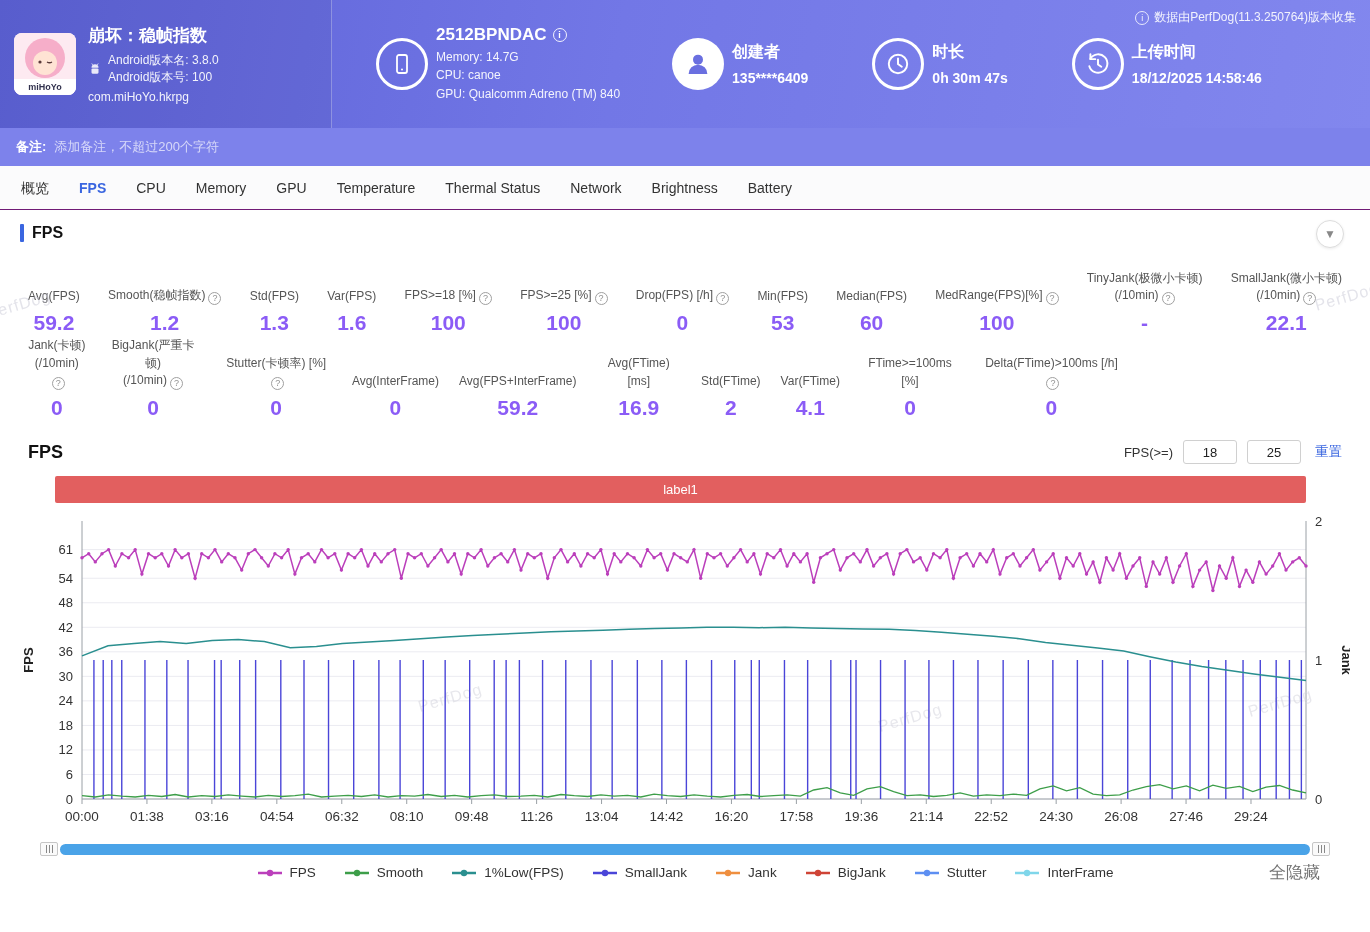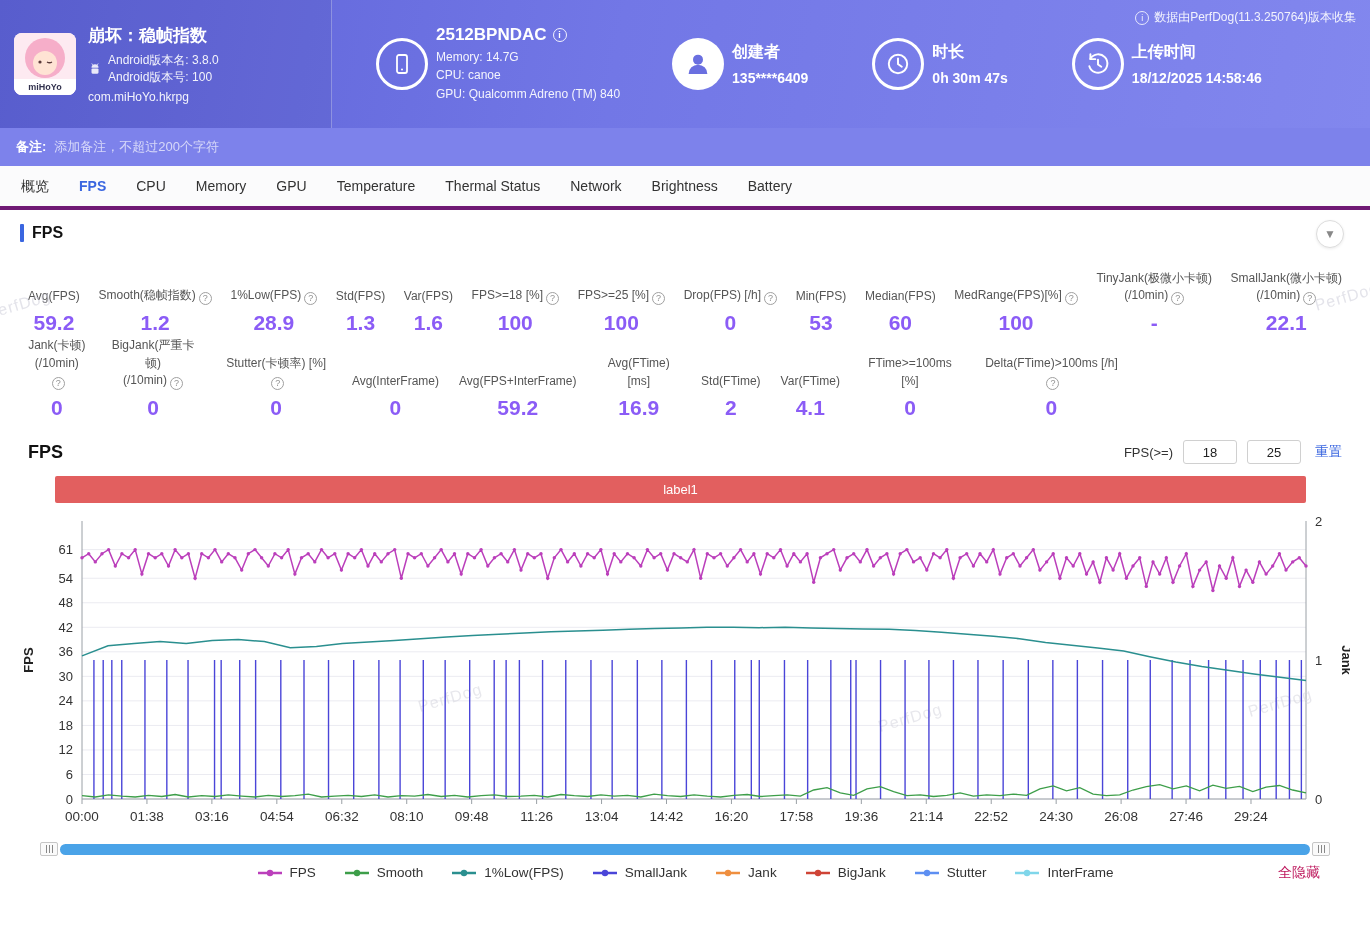--- a/index.html
+++ b/index.html
@@ -53,21 +53,21 @@
   
   .note-bar {
     height: 38px; background: #7d82eb; color: #fff; display: flex; align-items: center;
     gap: 8px; padding: 0 16px; font-size: 13px;
   }
   .note-label { font-weight: 700; }
   .note-ph { color: rgba(255,255,255,.68); }
   
   .tabs {
     height: 44px; display: flex; align-items: center; background: #fbfbfc;
-    border-bottom: 4px solid #701a75; padding: 0 6px;
+    border-bottom: 1px solid #701a75; padding: 0 6px;
   }
   .tab { padding: 0 15px; font-size: 14px; color: #333; cursor: pointer; line-height: 44px; }
   .tab.active { color: #3a66e0; font-weight: 700; }
   
   .sec-head { margin: 14px 20px 0; display: flex; align-items: center; position: relative; }
   .sec-bar { width: 4px; height: 18px; background: #3a66e0; margin-right: 8px; border-radius: 1px; }
   .sec-title { font-size: 16px; font-weight: 700; color: #111; }
   .collapse-btn {
     position: absolute; right: 6px; top: -4px; width: 28px; height: 28px; border-radius: 50%;
     border: 1px solid #ddd; background: #fff; color: #888; font-size: 12px;
@@ -108,21 +108,21 @@
   .sb { margin: 2px 20px 0; display: flex; align-items: center; height: 16px; }
   .sb-handle {
     width: 18px; height: 14px; background: #fafafa; border: 1px solid #c6c6c6; border-radius: 2px;
     display: flex; align-items: center; justify-content: center; cursor: ew-resize; flex: none;
   }
   .sb-handle i { display: block; width: 1px; height: 8px; background: #888; box-shadow: -3px 0 0 #888, 3px 0 0 #888; }
   .sb-track { flex: 1; height: 11px; background: #4aa3e8; border-radius: 6px; margin: 0 2px; cursor: grab; }
   
   .legend-row { margin: 8px 20px 0; display: flex; align-items: center; justify-content: center; gap: 28px; position: relative; }
   .lg-item { display: flex; align-items: center; gap: 7px; font-size: 13.5px; color: #333; cursor: pointer; }
-  .hide-all { position: absolute; right: 10px; color: #be185d; font-size: 14px; cursor: pointer; margin-left: 40px; }
+  .hide-all { position: absolute; right: 10px; color: #737373; font-size: 17px; cursor: pointer; margin-left: 40px; }
   
   .wm {
     position: absolute; color: #c9c9d6; opacity: .5; transform: rotate(-16deg);
     font-size: 16px; pointer-events: none; letter-spacing: 1px;
   }
 </style>
 </head>
 <body>
 
 <header class="hdr">
@@ -254,26 +254,20 @@
         <div class="m-label">
           <span>Avg(FPS)</span>
         </div>
         <div class="m-value">59.2</div>
       </div>
       <div class="metric">
         <div class="m-label">
           <span>Smooth(稳帧指数)<span class="info-ic">?</span></span>
         </div>
         <div class="m-value">1.2</div>
-      </div>
-      <div class="metric">
-        <div class="m-label">
-          <span>1%Low(FPS)<span class="info-ic">?</span></span>
-        </div>
-        <div class="m-value">28.9</div>
       </div>
       <div class="metric">
         <div class="m-label">
           <span>Std(FPS)</span>
         </div>
         <div class="m-value">1.3</div>
       </div>
       <div class="metric">
         <div class="m-label">
           <span>Var(FPS)</span>

